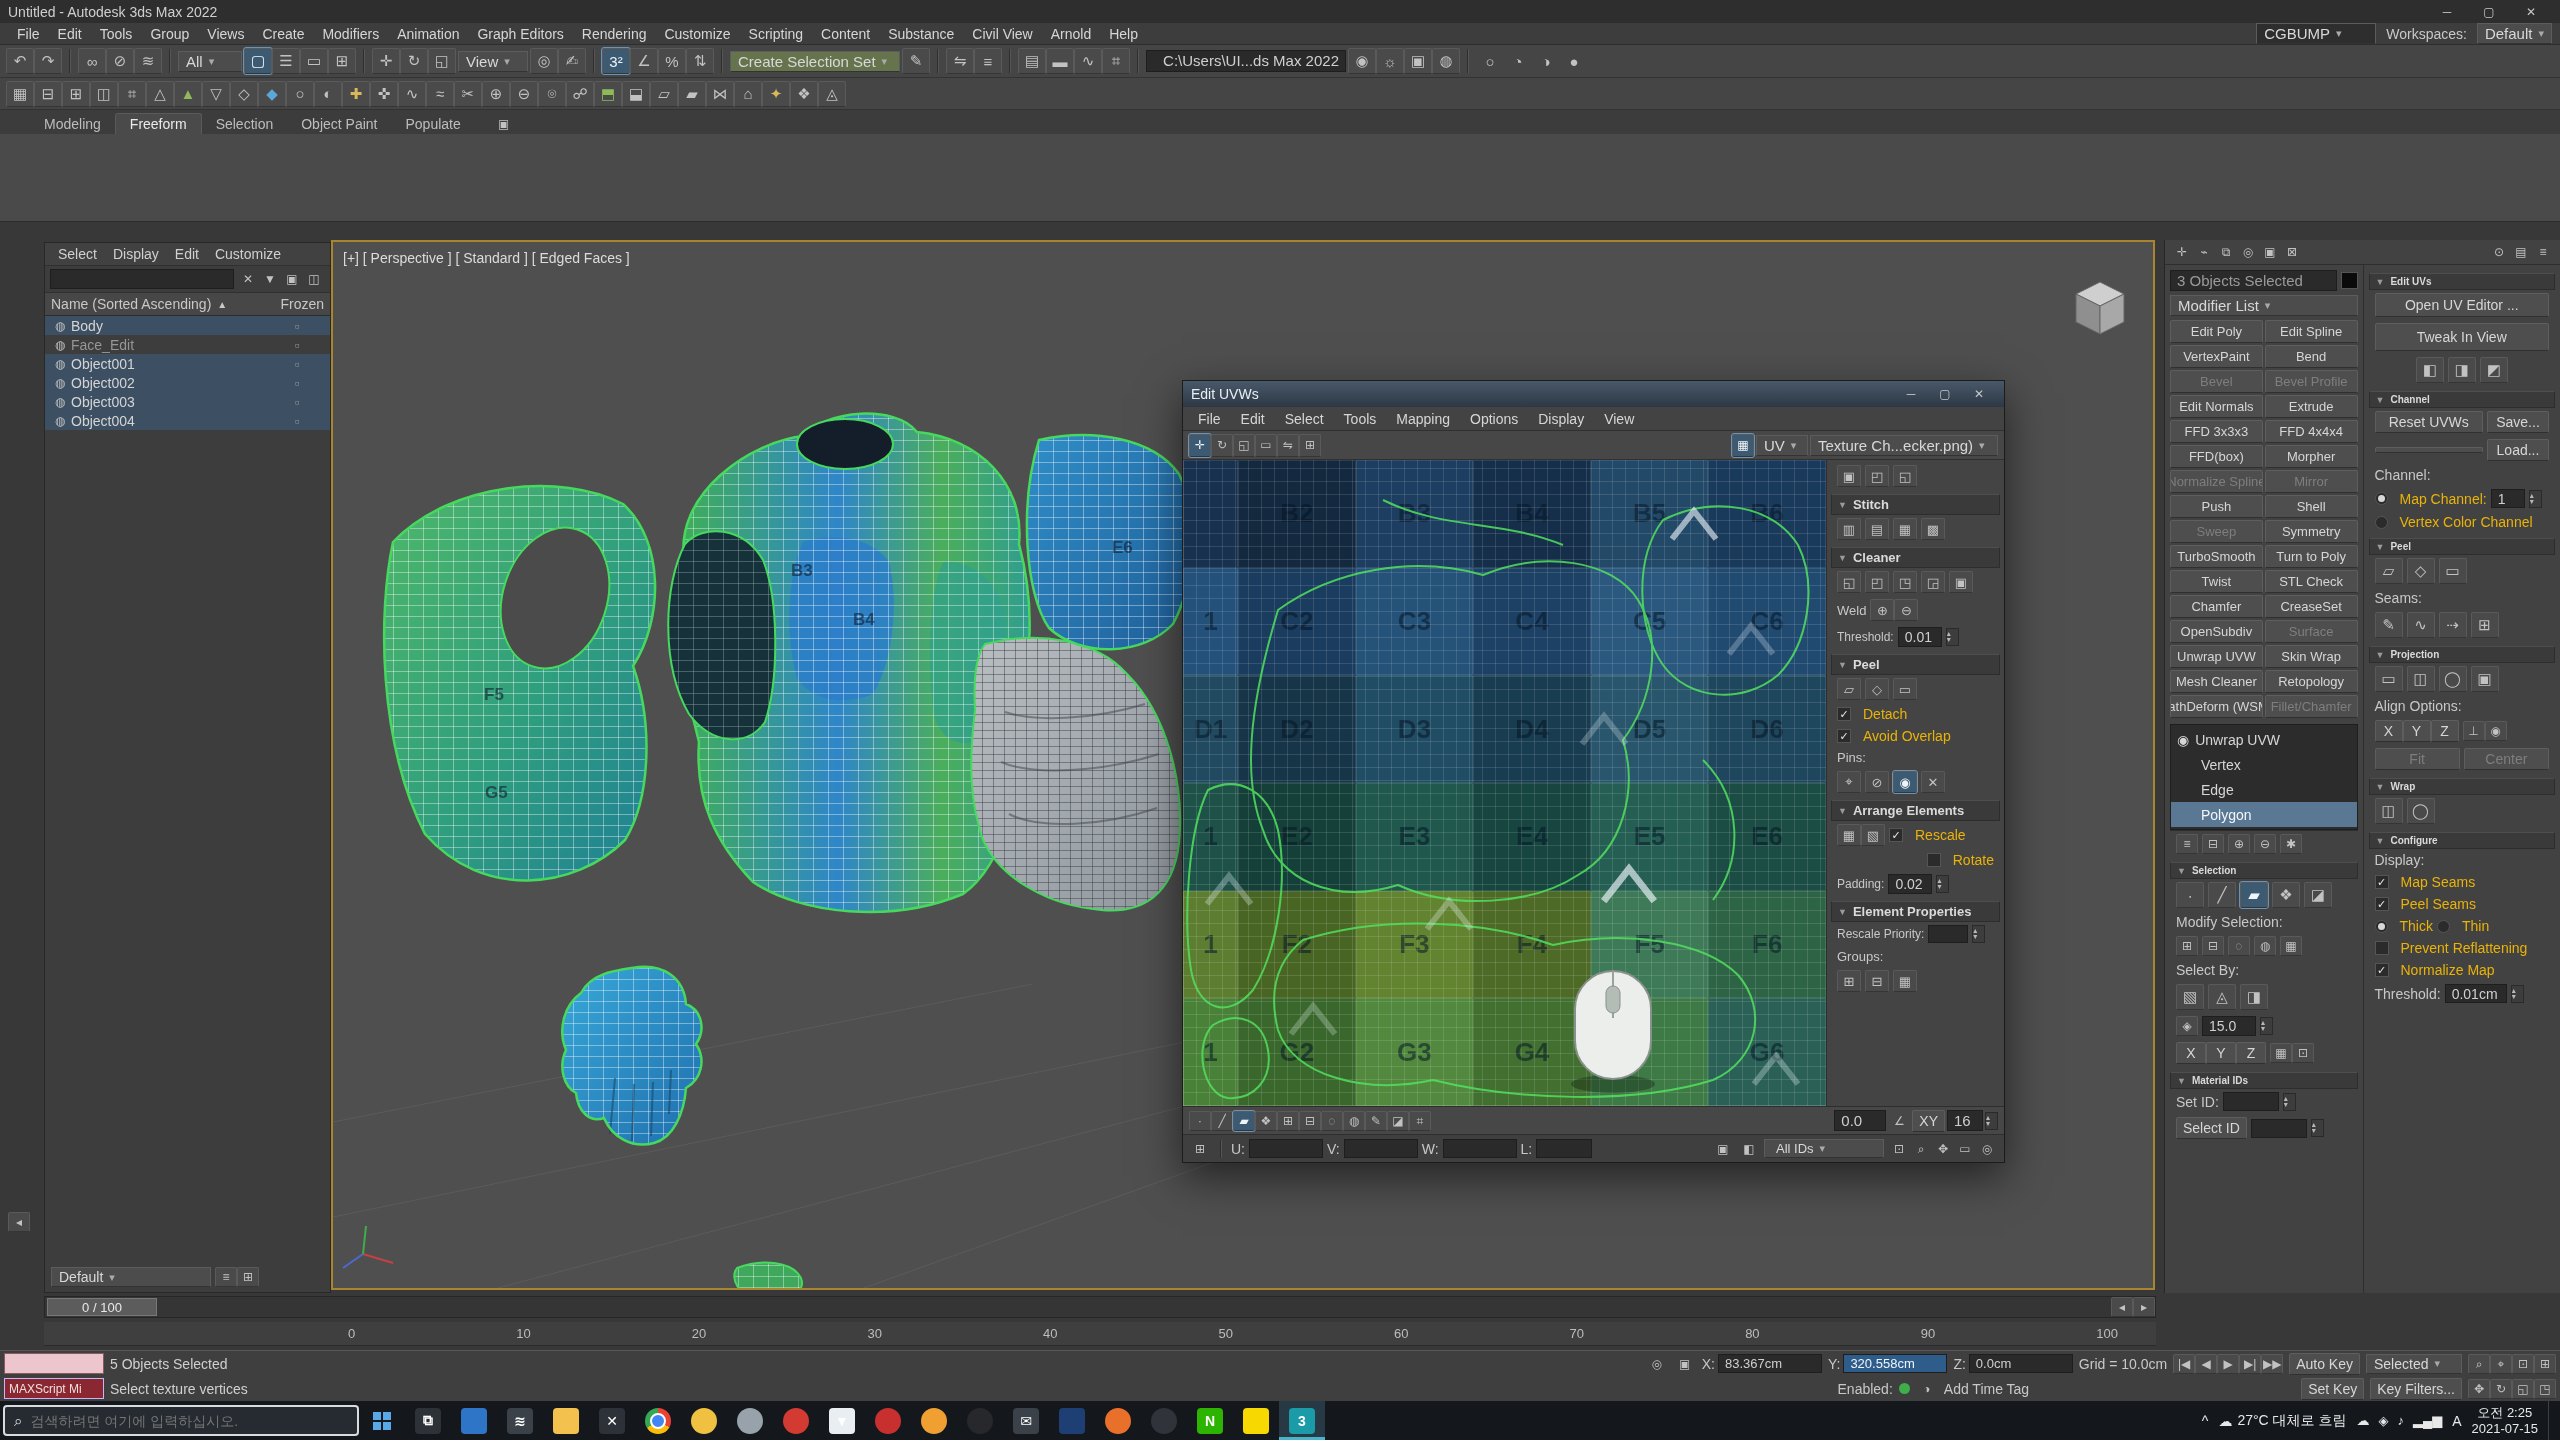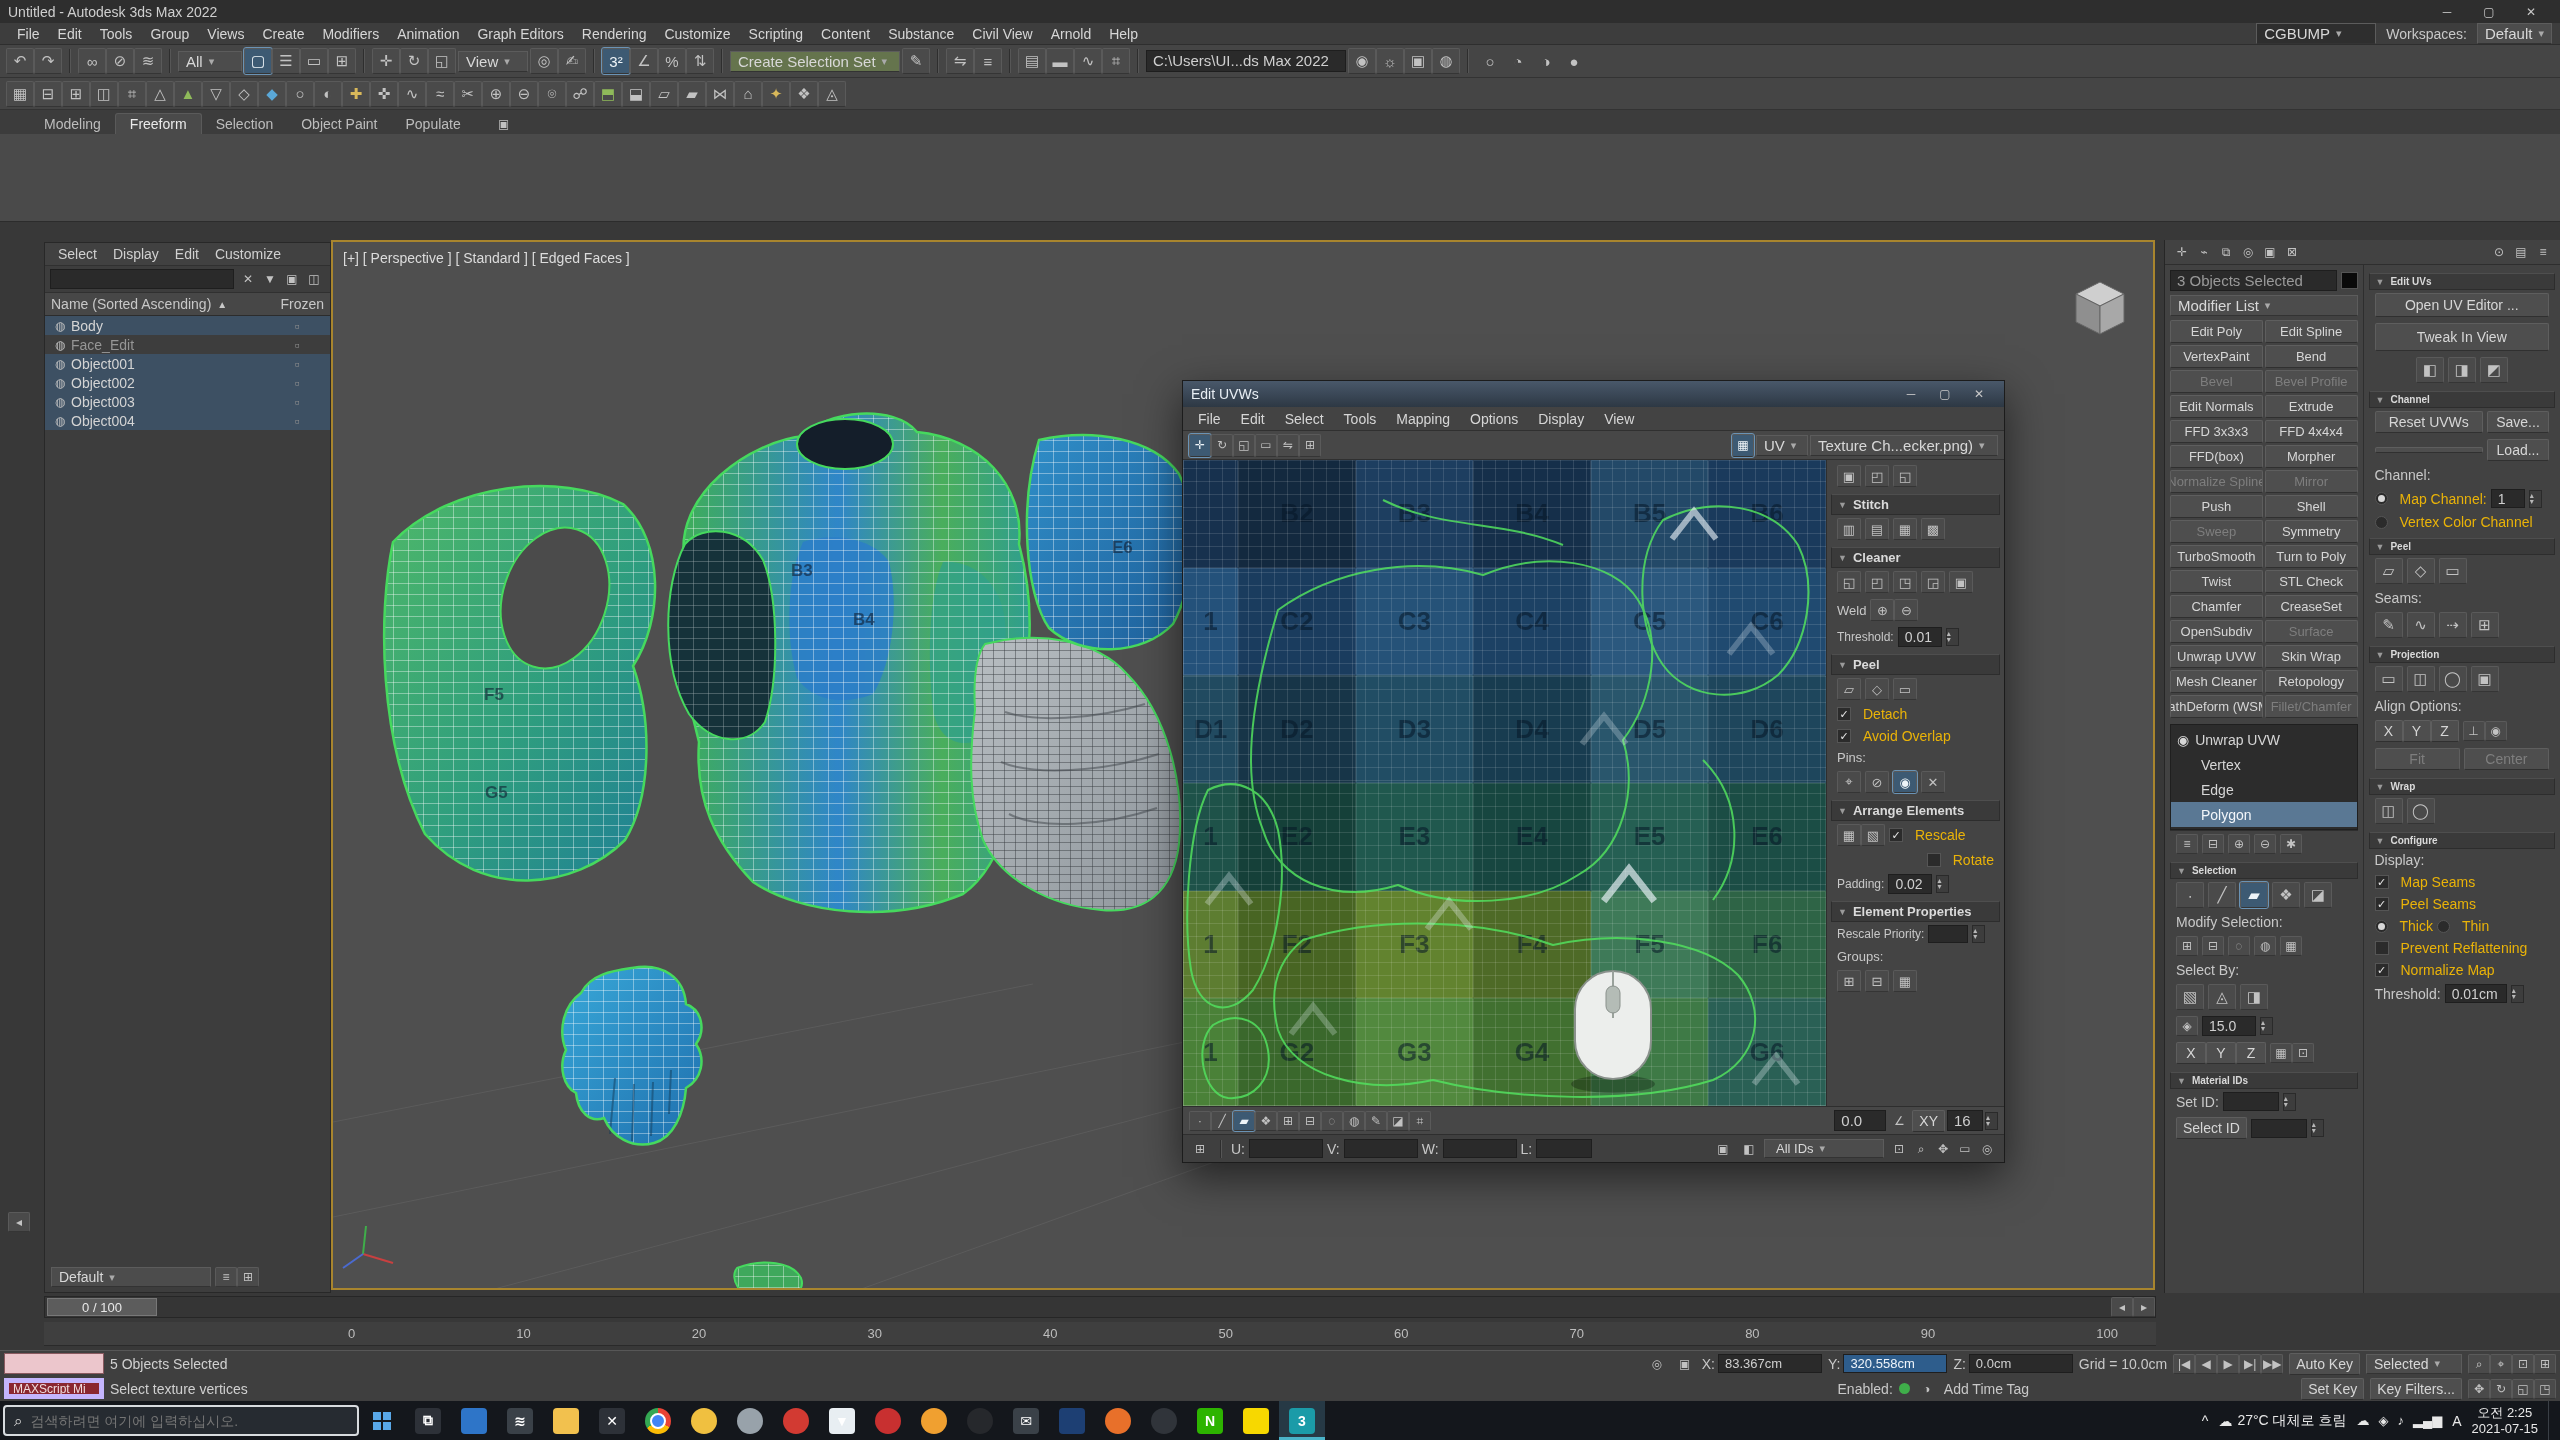--- a/index.html
+++ b/index.html
@@ -83,21 +83,21 @@
 .stkrow.sub{padding-left:30px;}
 .stkrow.on{background:#5a7894;color:#f2f6fa;}
 
 .tslider{left:44px;top:1296px;width:2112px;height:22px;background:#353535;border:1px solid #262626;display:flex;align-items:center;z-index:6;}
 .thandle{width:110px;height:18px;margin-left:2px;background:#5c5c5c;border:1px solid #787878;display:flex;align-items:center;justify-content:center;font-size:13px;color:#e8e8e8;}
 .ruler{left:44px;top:1322px;width:2112px;height:24px;background:#3f3f3f;border-bottom:1px solid #2a2a2a;display:flex;align-items:center;z-index:6;}
 .ticks{position:absolute;left:304px;width:1770px;display:flex;justify-content:space-between;color:#bdbdbd;font-size:13px;}
 .sbar{left:0;top:1350px;width:2560px;height:51px;background:#3f3f3f;border-top:1px solid #575757;z-index:6;font-size:14px;}
 .srow{display:flex;align-items:center;height:25px;gap:6px;padding:0 4px;}
 .pinkbox{width:100px;height:21px;background:#ecc6cc;border:1px solid #8a5a60;flex:none;}
-.maroonbox{width:100px;height:21px;background:#8a2730;border:5px solid #c4b5fd;color:#f0dede;font-size:12px;display:flex;align-items:center;padding:0 4px;overflow:hidden;flex:none;white-space:nowrap;}
+.maroonbox{width:100px;height:21px;background:#8a2730;border:1px solid #c4b5fd;color:#f0dede;font-size:12px;display:flex;align-items:center;padding:0 4px;overflow:hidden;flex:none;white-space:nowrap;}
 .coord{display:flex;align-items:center;gap:3px;}
 .coord .fld{width:104px;height:19px;font-size:13px;}
 .fld.hl{background:#2e5d8c;color:#eef4fa;}
 
 .taskbar{left:0;top:1401px;width:2560px;height:39px;background:#14171c;z-index:50;display:flex;align-items:center;}
 .tsearch{width:356px;height:31px;margin-left:3px;border:2px solid #d8dcdf;border-radius:4px;background:#262b31;display:flex;align-items:center;gap:8px;padding:0 9px;color:#d8d8d8;}
 .tsearch input{background:transparent;border:none;outline:none;color:#d8d8d8;font-size:14px;width:290px;}
 .winlogo{width:46px;height:39px;display:flex;align-items:center;justify-content:center;}
 .winlogo i{display:grid;grid-template-columns:8px 8px;grid-template-rows:8px 8px;gap:2px;}
 .winlogo b{background:#59a8e8;}
@@ -199,21 +199,21 @@
         <span class="ic ibtn">≡</span>
       </span>
     <span class="sep"></span>
     <span class="row">
         <span class="ic ibtn">▤</span>
         <span class="ic ibtn">▬</span>
         <span class="ic ibtn">∿</span>
         <span class="ic ibtn">⌗</span>
       </span>
     <span class="sep"></span>
-    <span class="fld" style="width:200px;height:22px;">C:\Users\UI...ds Max 2022</span>
+    <span class="fld" style="width:200px;height:22px;text-align:right;">C:\Users\UI...ds Max 2022</span>
     <span class="row">
         <span class="ic ibtn">◉</span>
         <span class="ic ibtn">☼</span>
         <span class="ic ibtn">▣</span>
         <span class="ic ibtn">◍</span>
       </span>
     <span class="sep"></span>
     <span class="row">
         <span class="ic">○</span>
         <span class="ic">◔</span>

